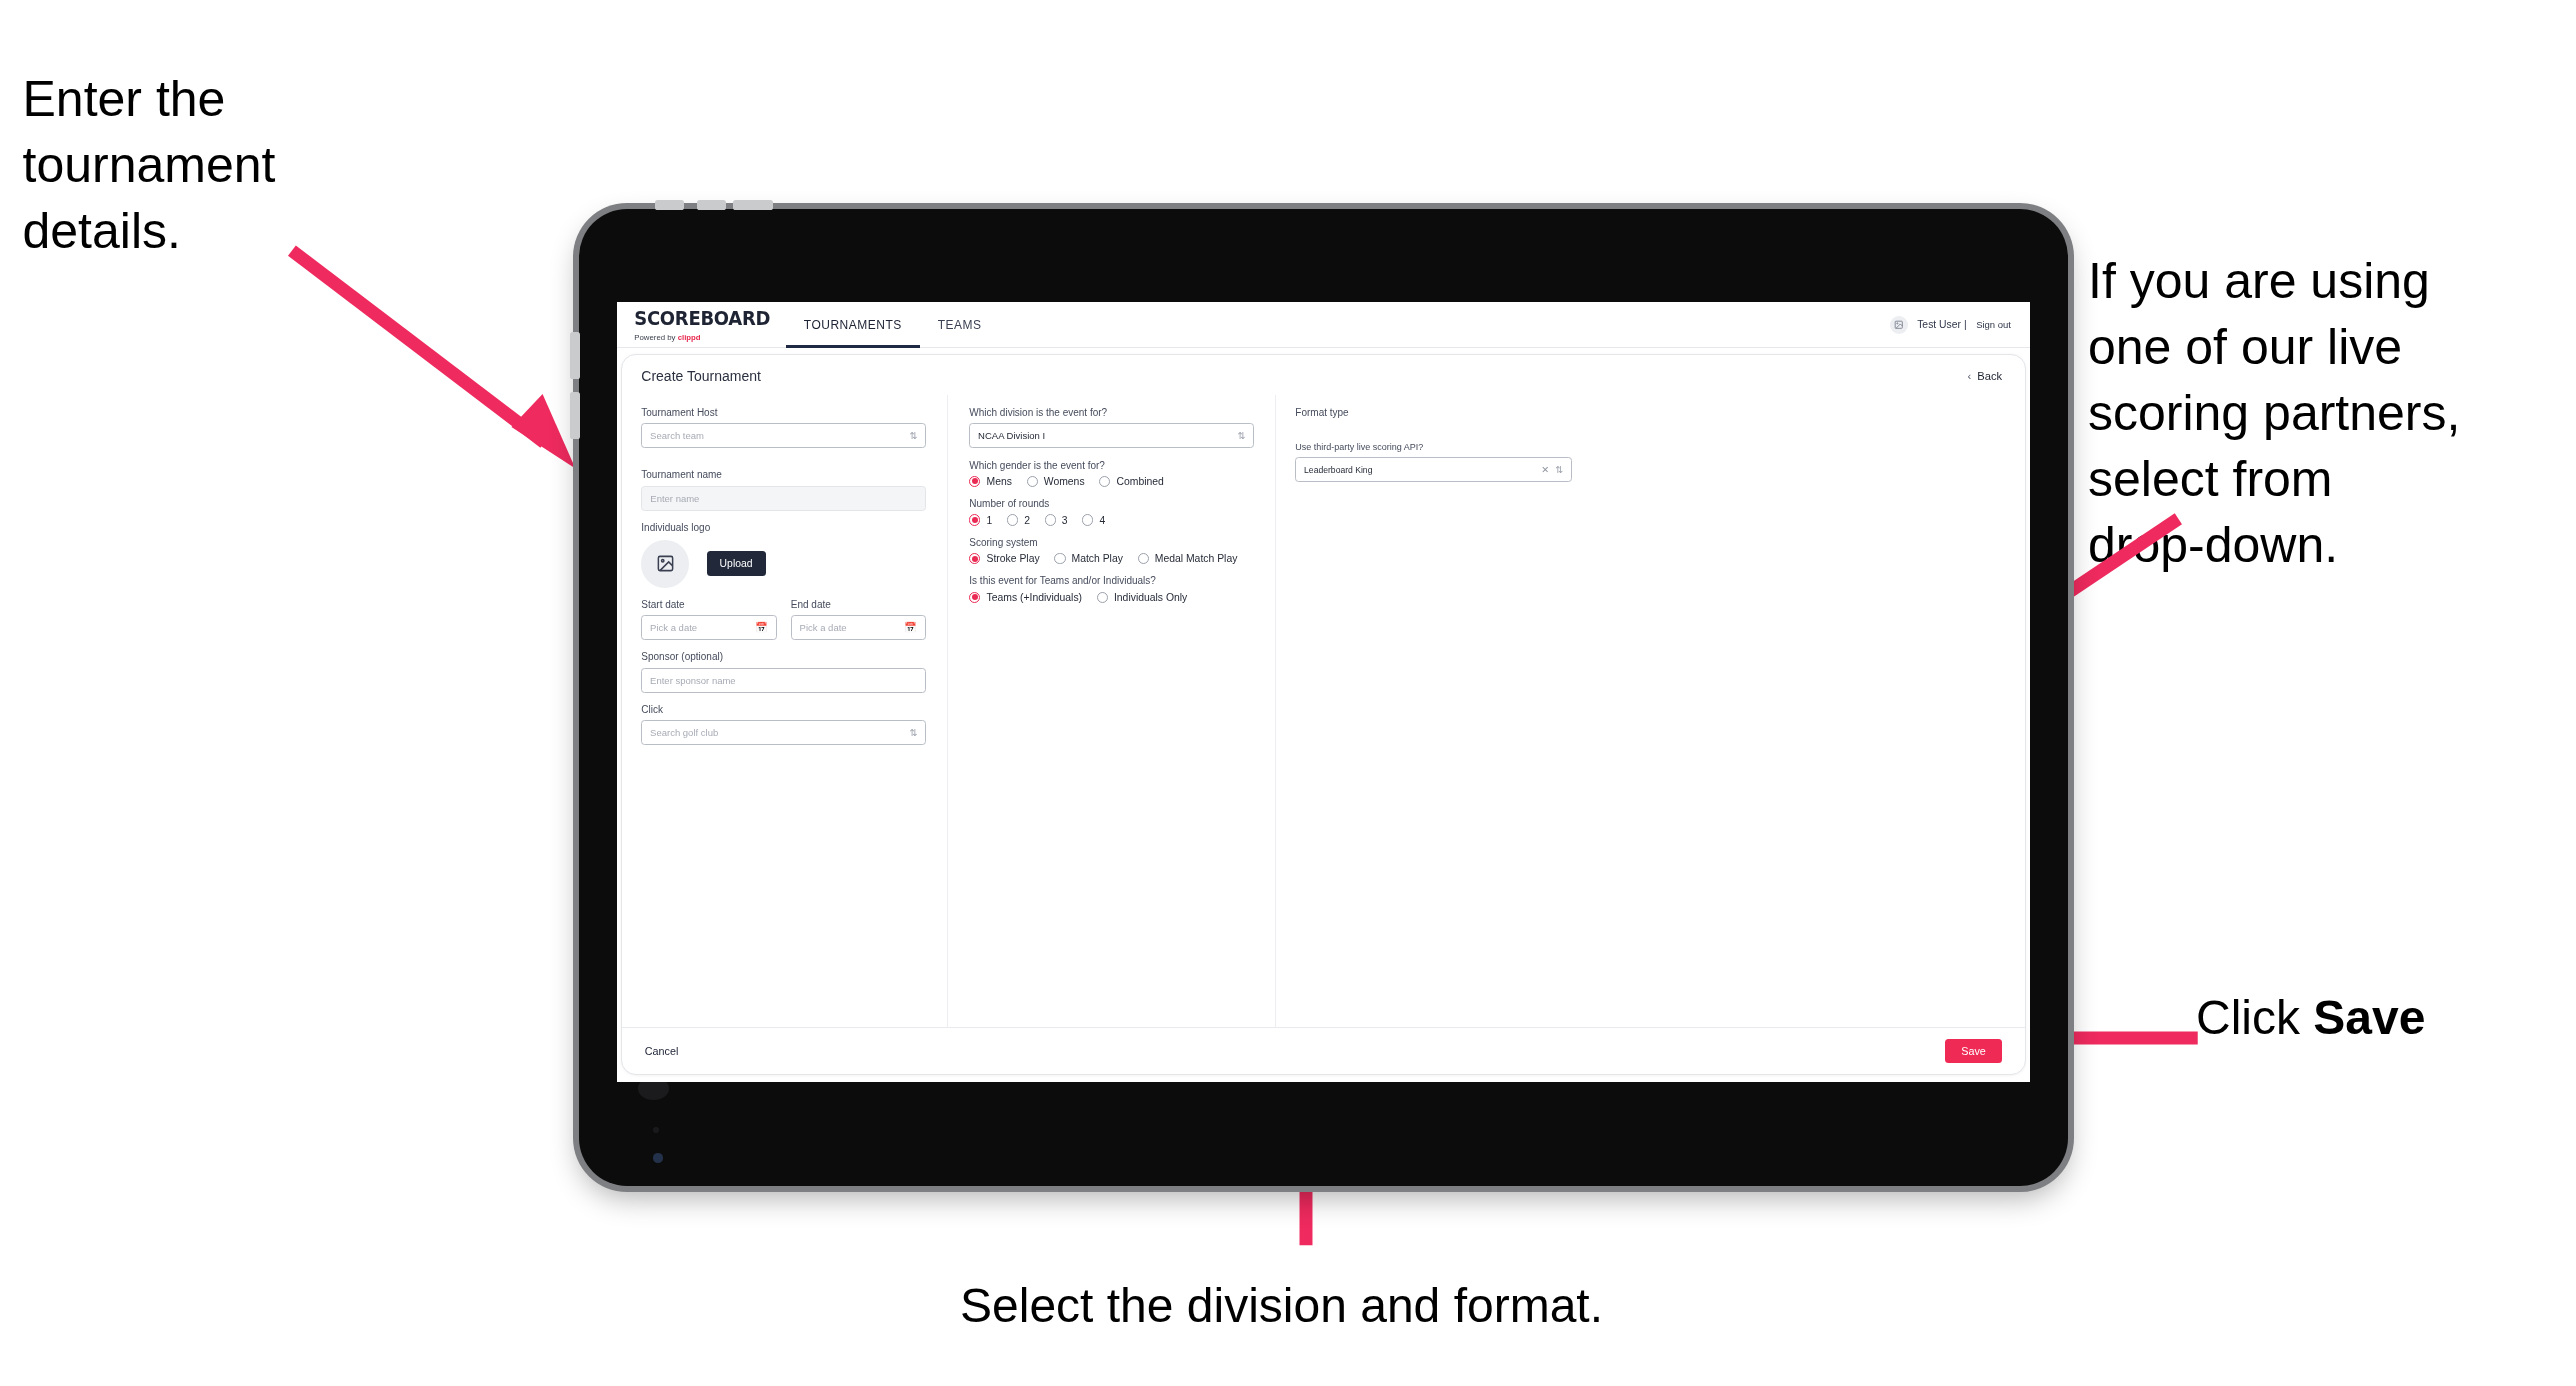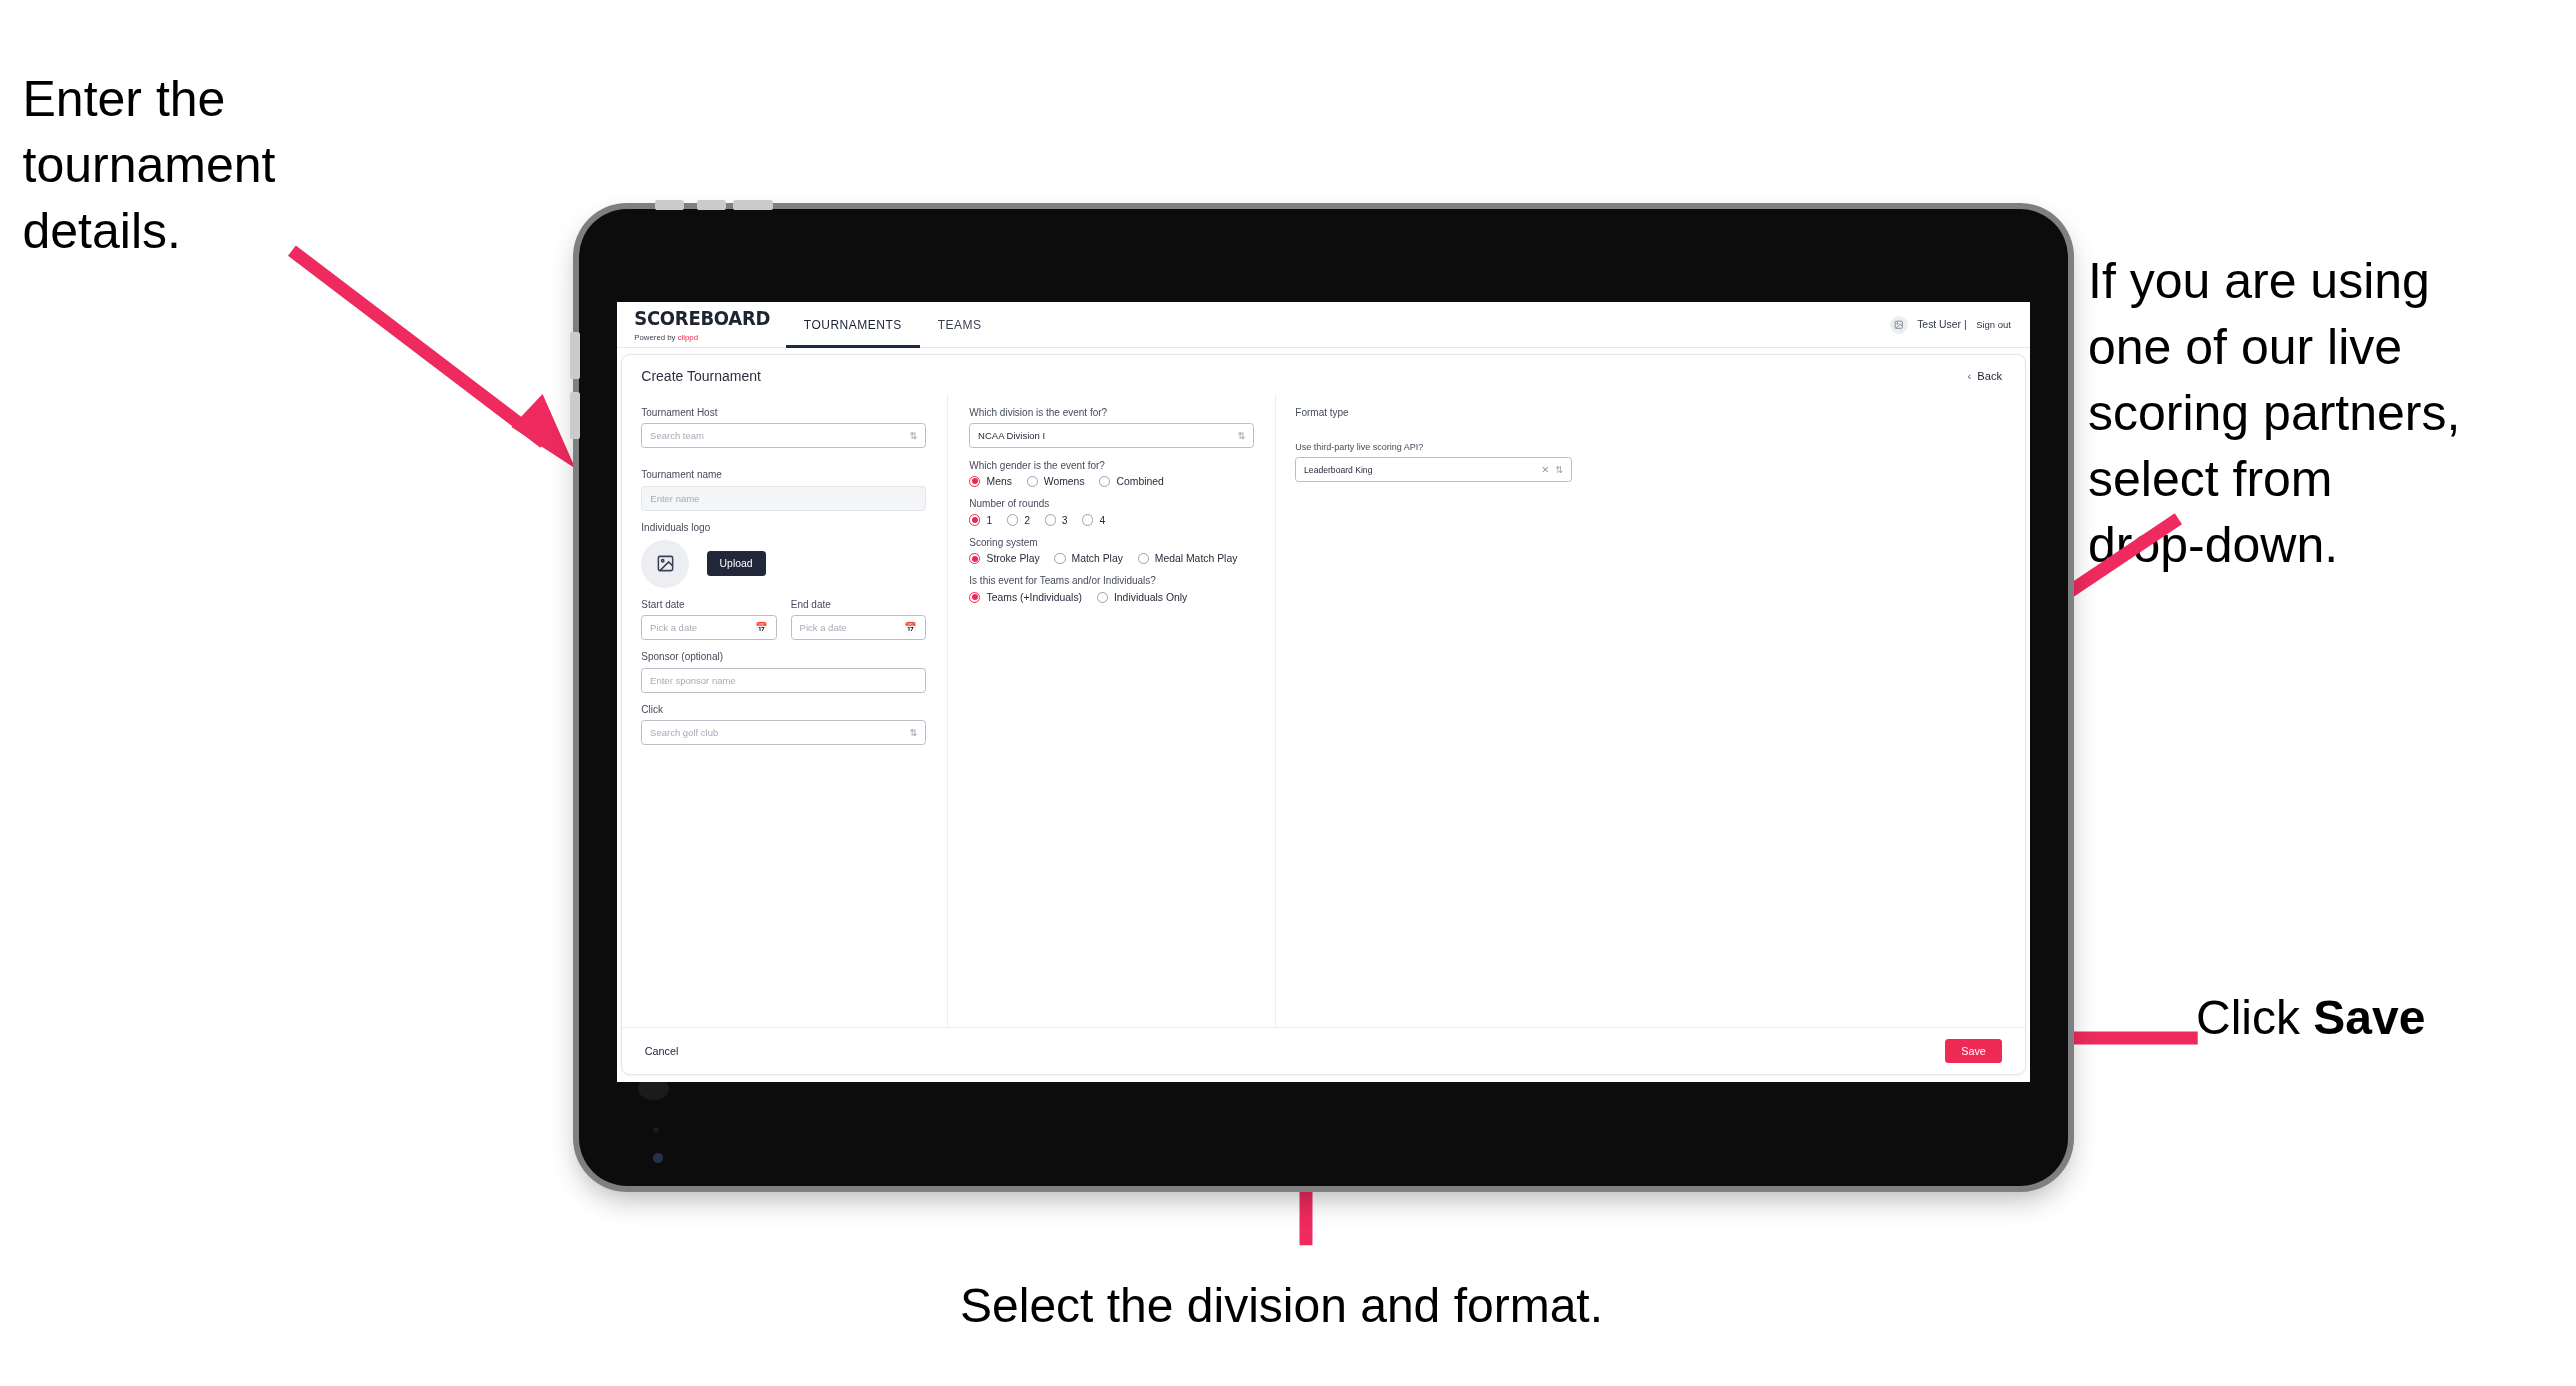--- a/index.html
+++ b/index.html
@@ -45,33 +45,33 @@
     background:#ffffff;overflow:hidden;
   }
 
   
   #topbar{height:45px;background:#fff;display:flex;align-items:stretch;
           border-bottom:0.9px solid #e6e8ec;position:relative;}
   #brand{display:flex;flex-direction:column;justify-content:center;padding:0 15.6px 0 17.3px;}
   #brand-title{font-size:18px;font-weight:bold;letter-spacing:-0.3px;color:#1e2433;
                font-family:"DejaVu Sans",sans-serif;transform:scaleY(1.12);transform-origin:left center;}
   #brand-sub{font-size:7.8px;color:#3a3f4c;margin-top:4.3px;}
-  #brand-sub em{font-style:normal;color:#e8294f;font-weight:normal;}
+  #brand-sub em{font-style:normal;color:#e8294f;font-weight:bold;}
   .navtab{display:flex;align-items:center;padding:0 18px;font-size:12px;color:#3a4052;
           letter-spacing:0.5px;position:relative;cursor:pointer;}
   .navtab.active{color:#1c2233;}
   .navtab.active:after{content:"";position:absolute;left:0;right:0;bottom:-0.9px;height:2.6px;background:#1e2a44;}
   #userbox{margin-left:auto;display:flex;align-items:center;gap:9.5px;padding-right:19px;}
   #avatar{width:18px;height:18px;border-radius:50%;background:#eceef1;display:flex;align-items:center;justify-content:center;}
   #user-name{font-size:10.4px;color:#31374a;}
   #signout{font-size:9.5px;color:#31374a;cursor:pointer;}
 
   
   #card{position:absolute;left:4.3px;right:4.3px;top:52px;bottom:7px;background:#fff;
-        border:0.9px solid #e4e6ea;border-radius:9px;display:flex;flex-direction:column;
+        border:0.9px solid #e4e6ea;border-radius:15px;display:flex;flex-direction:column;
         box-shadow:0 0.9px 2.6px rgba(0,0,0,.05);}
   #card-head{display:flex;align-items:center;padding:13px 22.5px 11.2px 19px;}
   #page-title{font-size:14px;color:#2b3040;}
   #back{margin-left:auto;font-size:11.2px;color:#1d2230;display:flex;align-items:center;gap:6px;cursor:pointer;}
   #back .chev{font-size:11.2px;color:#585e6d;}
 
   #cols{flex:1;display:flex;padding:0 0 0 0;}
   .col{padding:3.5px 21px 0 19px;}
   #col1{width:285px;border-right:0.9px solid #eceef1;}
   #col2{width:285px;border-right:0.9px solid #eceef1;padding-left:21px;}

